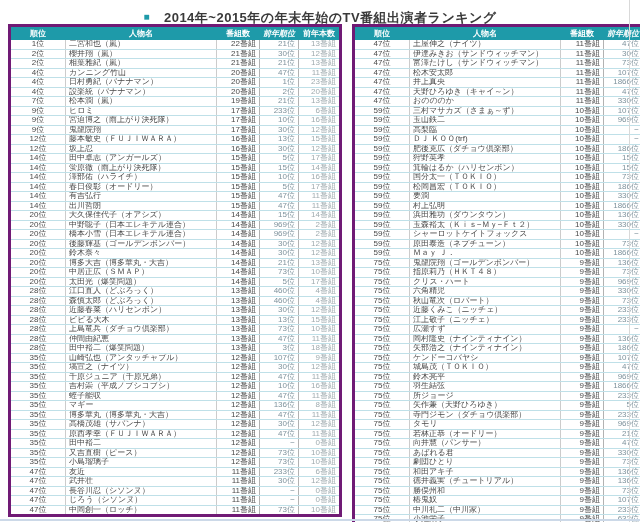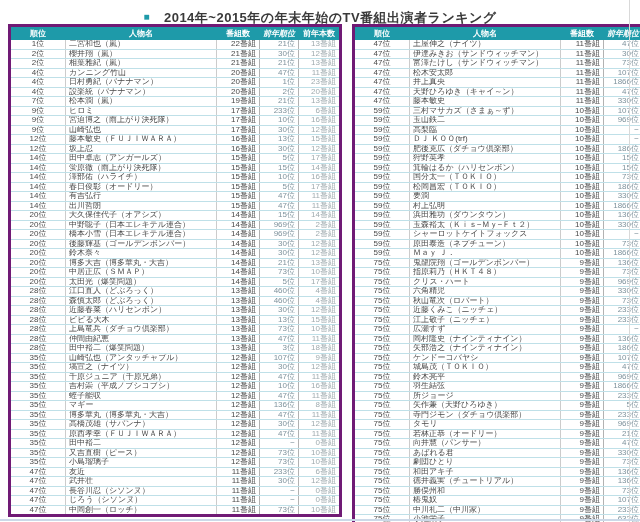--- a/index.html
+++ b/index.html
@@ -105,21 +105,21 @@
         </tr>
         <tr>
           <td class="c0">9位</td>
           <td class="c1">宮迫博之（雨上がり決死隊）</td>
           <td class="c2">17番組</td>
           <td class="c3">10位</td>
           <td class="c4">16番組</td>
         </tr>
         <tr>
           <td class="c0">9位</td>
-          <td class="c1">山崎弘也</td>
+          <td class="c1">鬼龍院翔</td>
           <td class="c2">17番組</td>
           <td class="c3">30位</td>
           <td class="c4">12番組</td>
         </tr>
         <tr>
           <td class="c0">12位</td>
           <td class="c1">藤本敏史（ＦＵＪＩＷＡＲＡ）</td>
           <td class="c2">16番組</td>
           <td class="c3">13位</td>
           <td class="c4">15番組</td>
@@ -447,21 +447,21 @@
         </tr>
         <tr>
           <td class="c0">47位</td>
           <td class="c1">天野ひろゆき（キャイ～ン）</td>
           <td class="c2">11番組</td>
           <td class="c3">47位</td>
           <td class="c4">11番組</td>
         </tr>
         <tr>
           <td class="c0">47位</td>
-          <td class="c1">藤本敏史</td>
+          <td class="c1">おのののか</td>
           <td class="c2">11番組</td>
           <td class="c3">330位</td>
           <td class="c4">5番組</td>
         </tr>
         <tr>
           <td class="c0">59位</td>
           <td class="c1">三村マサカズ（さまぁ～ず）</td>
           <td class="c2">10番組</td>
           <td class="c3">107位</td>
           <td class="c4">9番組</td>

